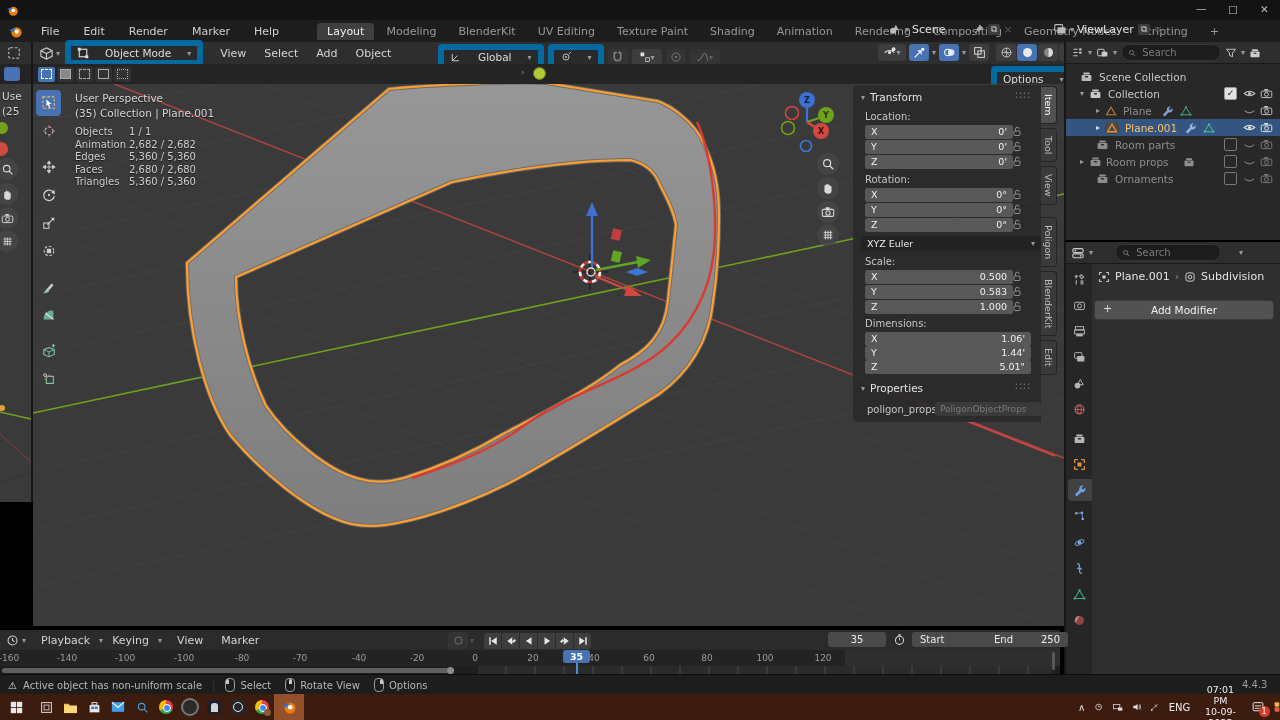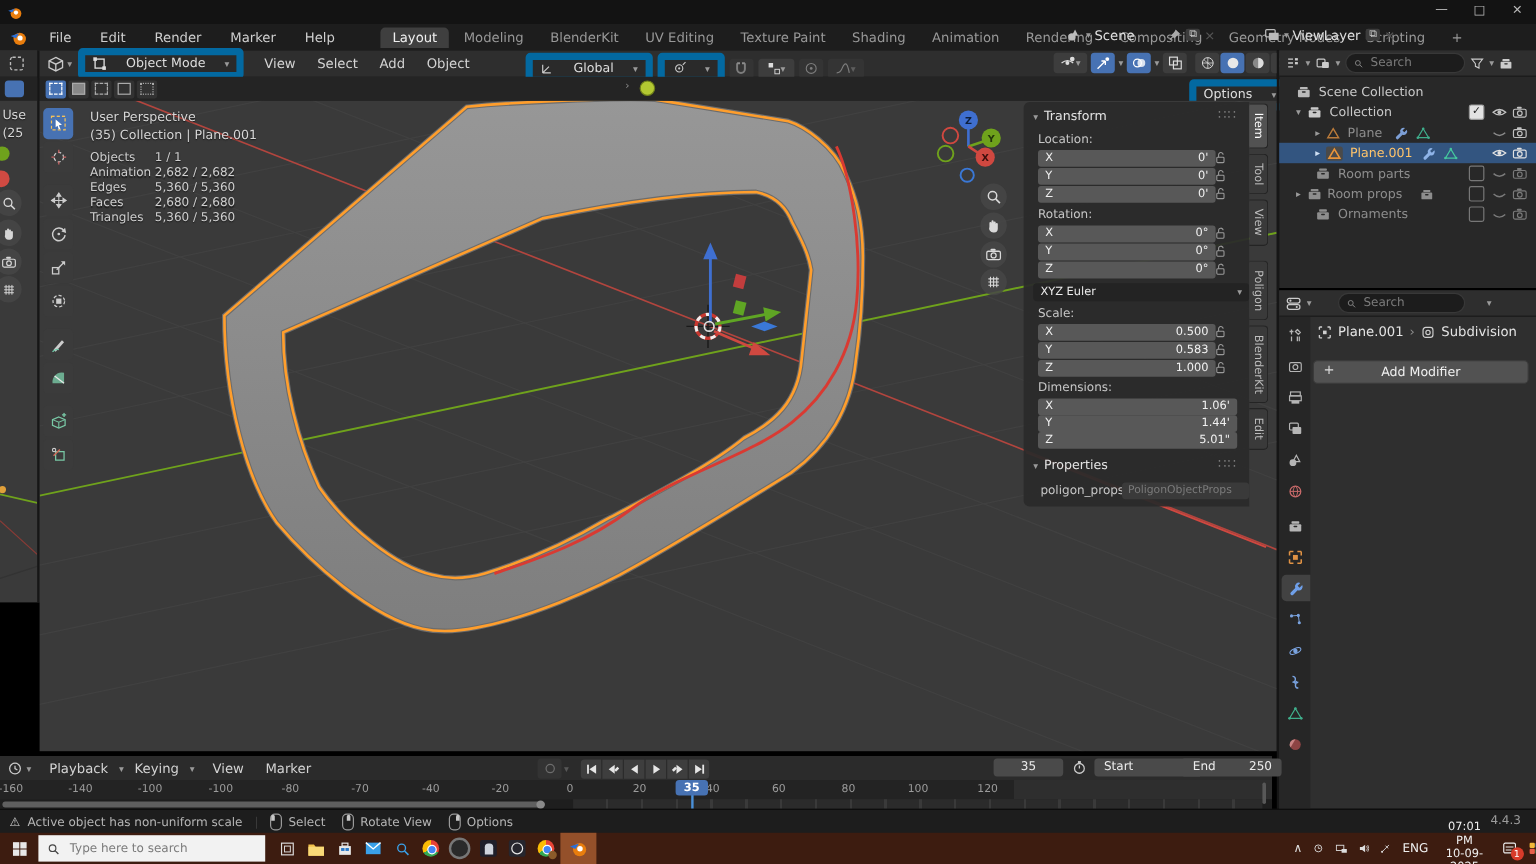--- a/index.html
+++ b/index.html
@@ -1066,26 +1066,20 @@
 
 <div class="abs flex" id="taskbar">
   <div class="tb-ico" style="margin-left:4px">
     <svg width="13" height="13" viewBox="0 0 16 16">
         <rect x="1" y="1" width="6.5" height="6.5" fill="#e8e8e8"></rect>
         <rect x="8.5" y="1" width="6.5" height="6.5" fill="#e8e8e8"></rect>
         <rect x="1" y="8.5" width="6.5" height="6.5" fill="#e8e8e8"></rect>
         <rect x="8.5" y="8.5" width="6.5" height="6.5" fill="#e8e8e8"></rect>
       </svg>
   </div>
-  <div class="flex" style="width:182px;height:22px;background:#f2f2f2;margin-left:4px;padding-left:7px;gap:6px">
-    <svg width="11" height="11" viewBox="0 0 16 16" color="#444">
-        <use href="#sy-mag"></use>
-      </svg>
-    <input style="border: none; background: none; outline: none; font-size: 10px; color: rgb(51, 51, 51); width: 140px; font-family: inherit;" placeholder="Type here to search">
-  </div>
   <div class="tb-ico" style="margin-left:6px">
       <svg width="13" height="13" viewBox="0 0 16 16">
         <rect x="2" y="2" width="12" height="12" fill="none" stroke="#ddd" stroke-width="1.2"></rect>
         <rect x="5" y="5" width="6" height="6" fill="none" stroke="#ddd" stroke-width="1"></rect>
       </svg>
     </div>
   <div class="tb-ico">
       <svg width="15" height="13" viewBox="0 0 16 14">
         <path d="M1 3 h5 l1.5 2 H15 v8 H1 Z" fill="#f3c14b"></path>
         <path d="M1 5 H15 V13 H1 Z" fill="#f9d977"></path>

